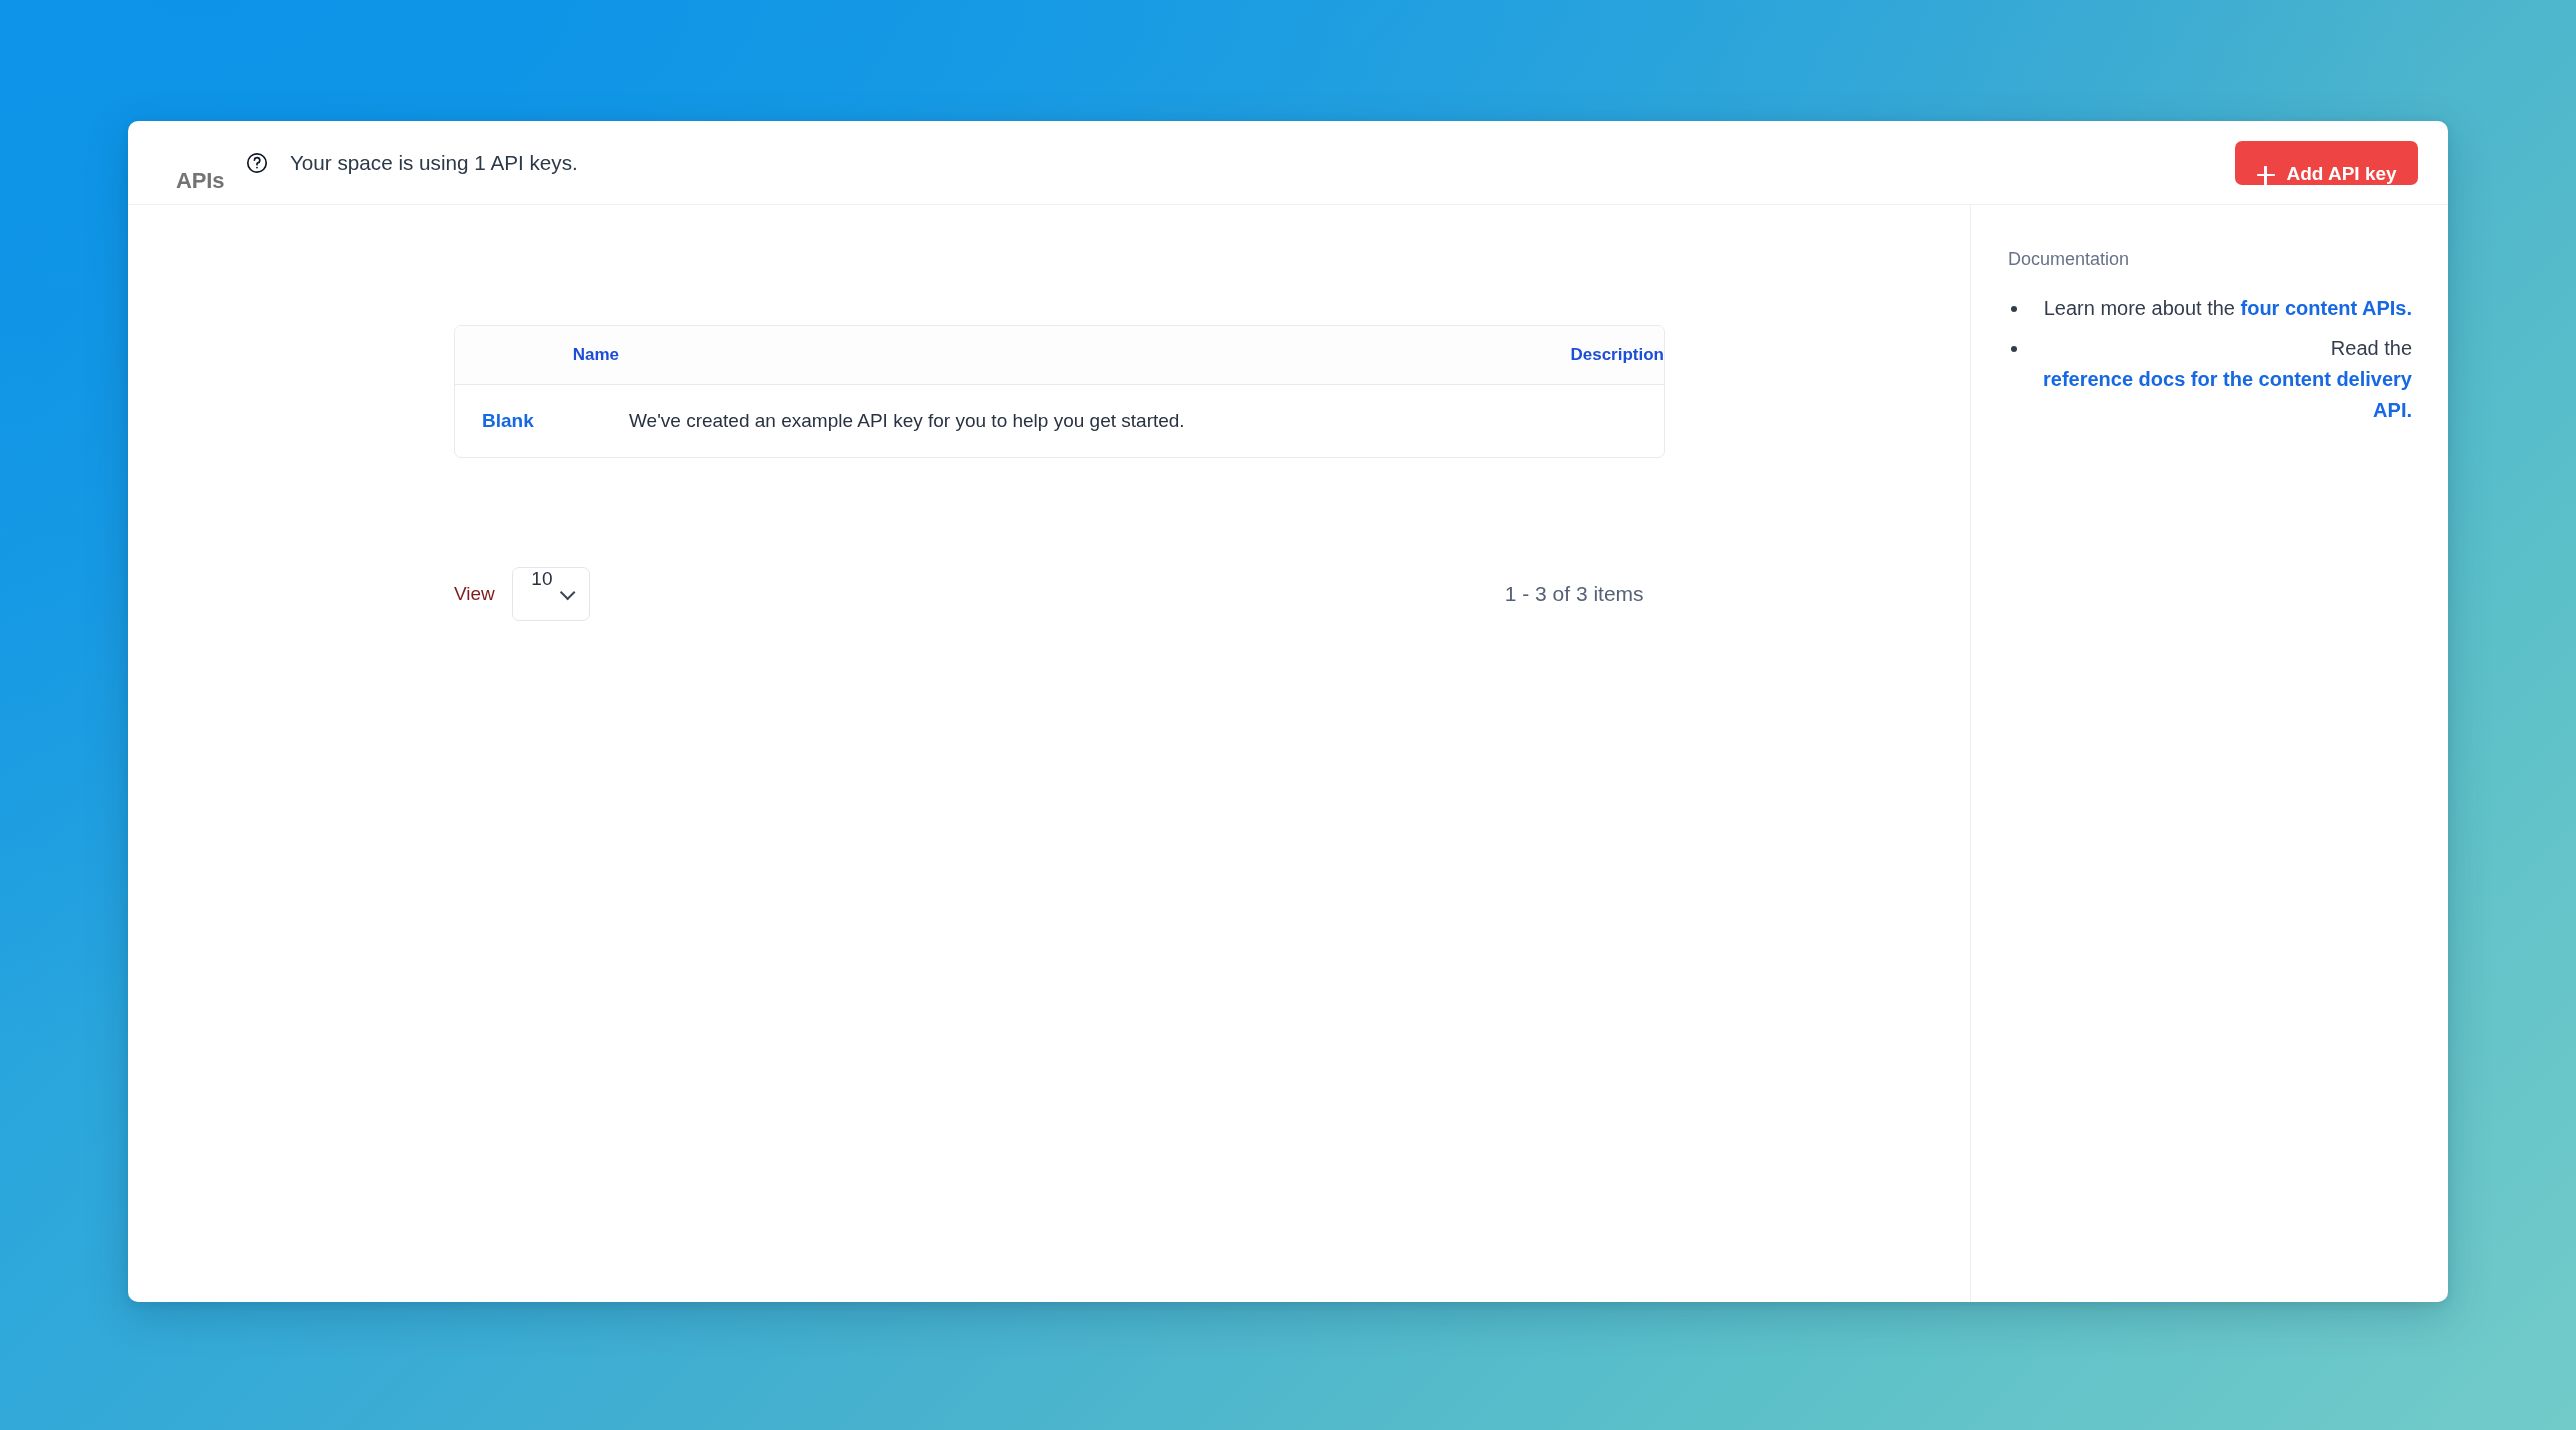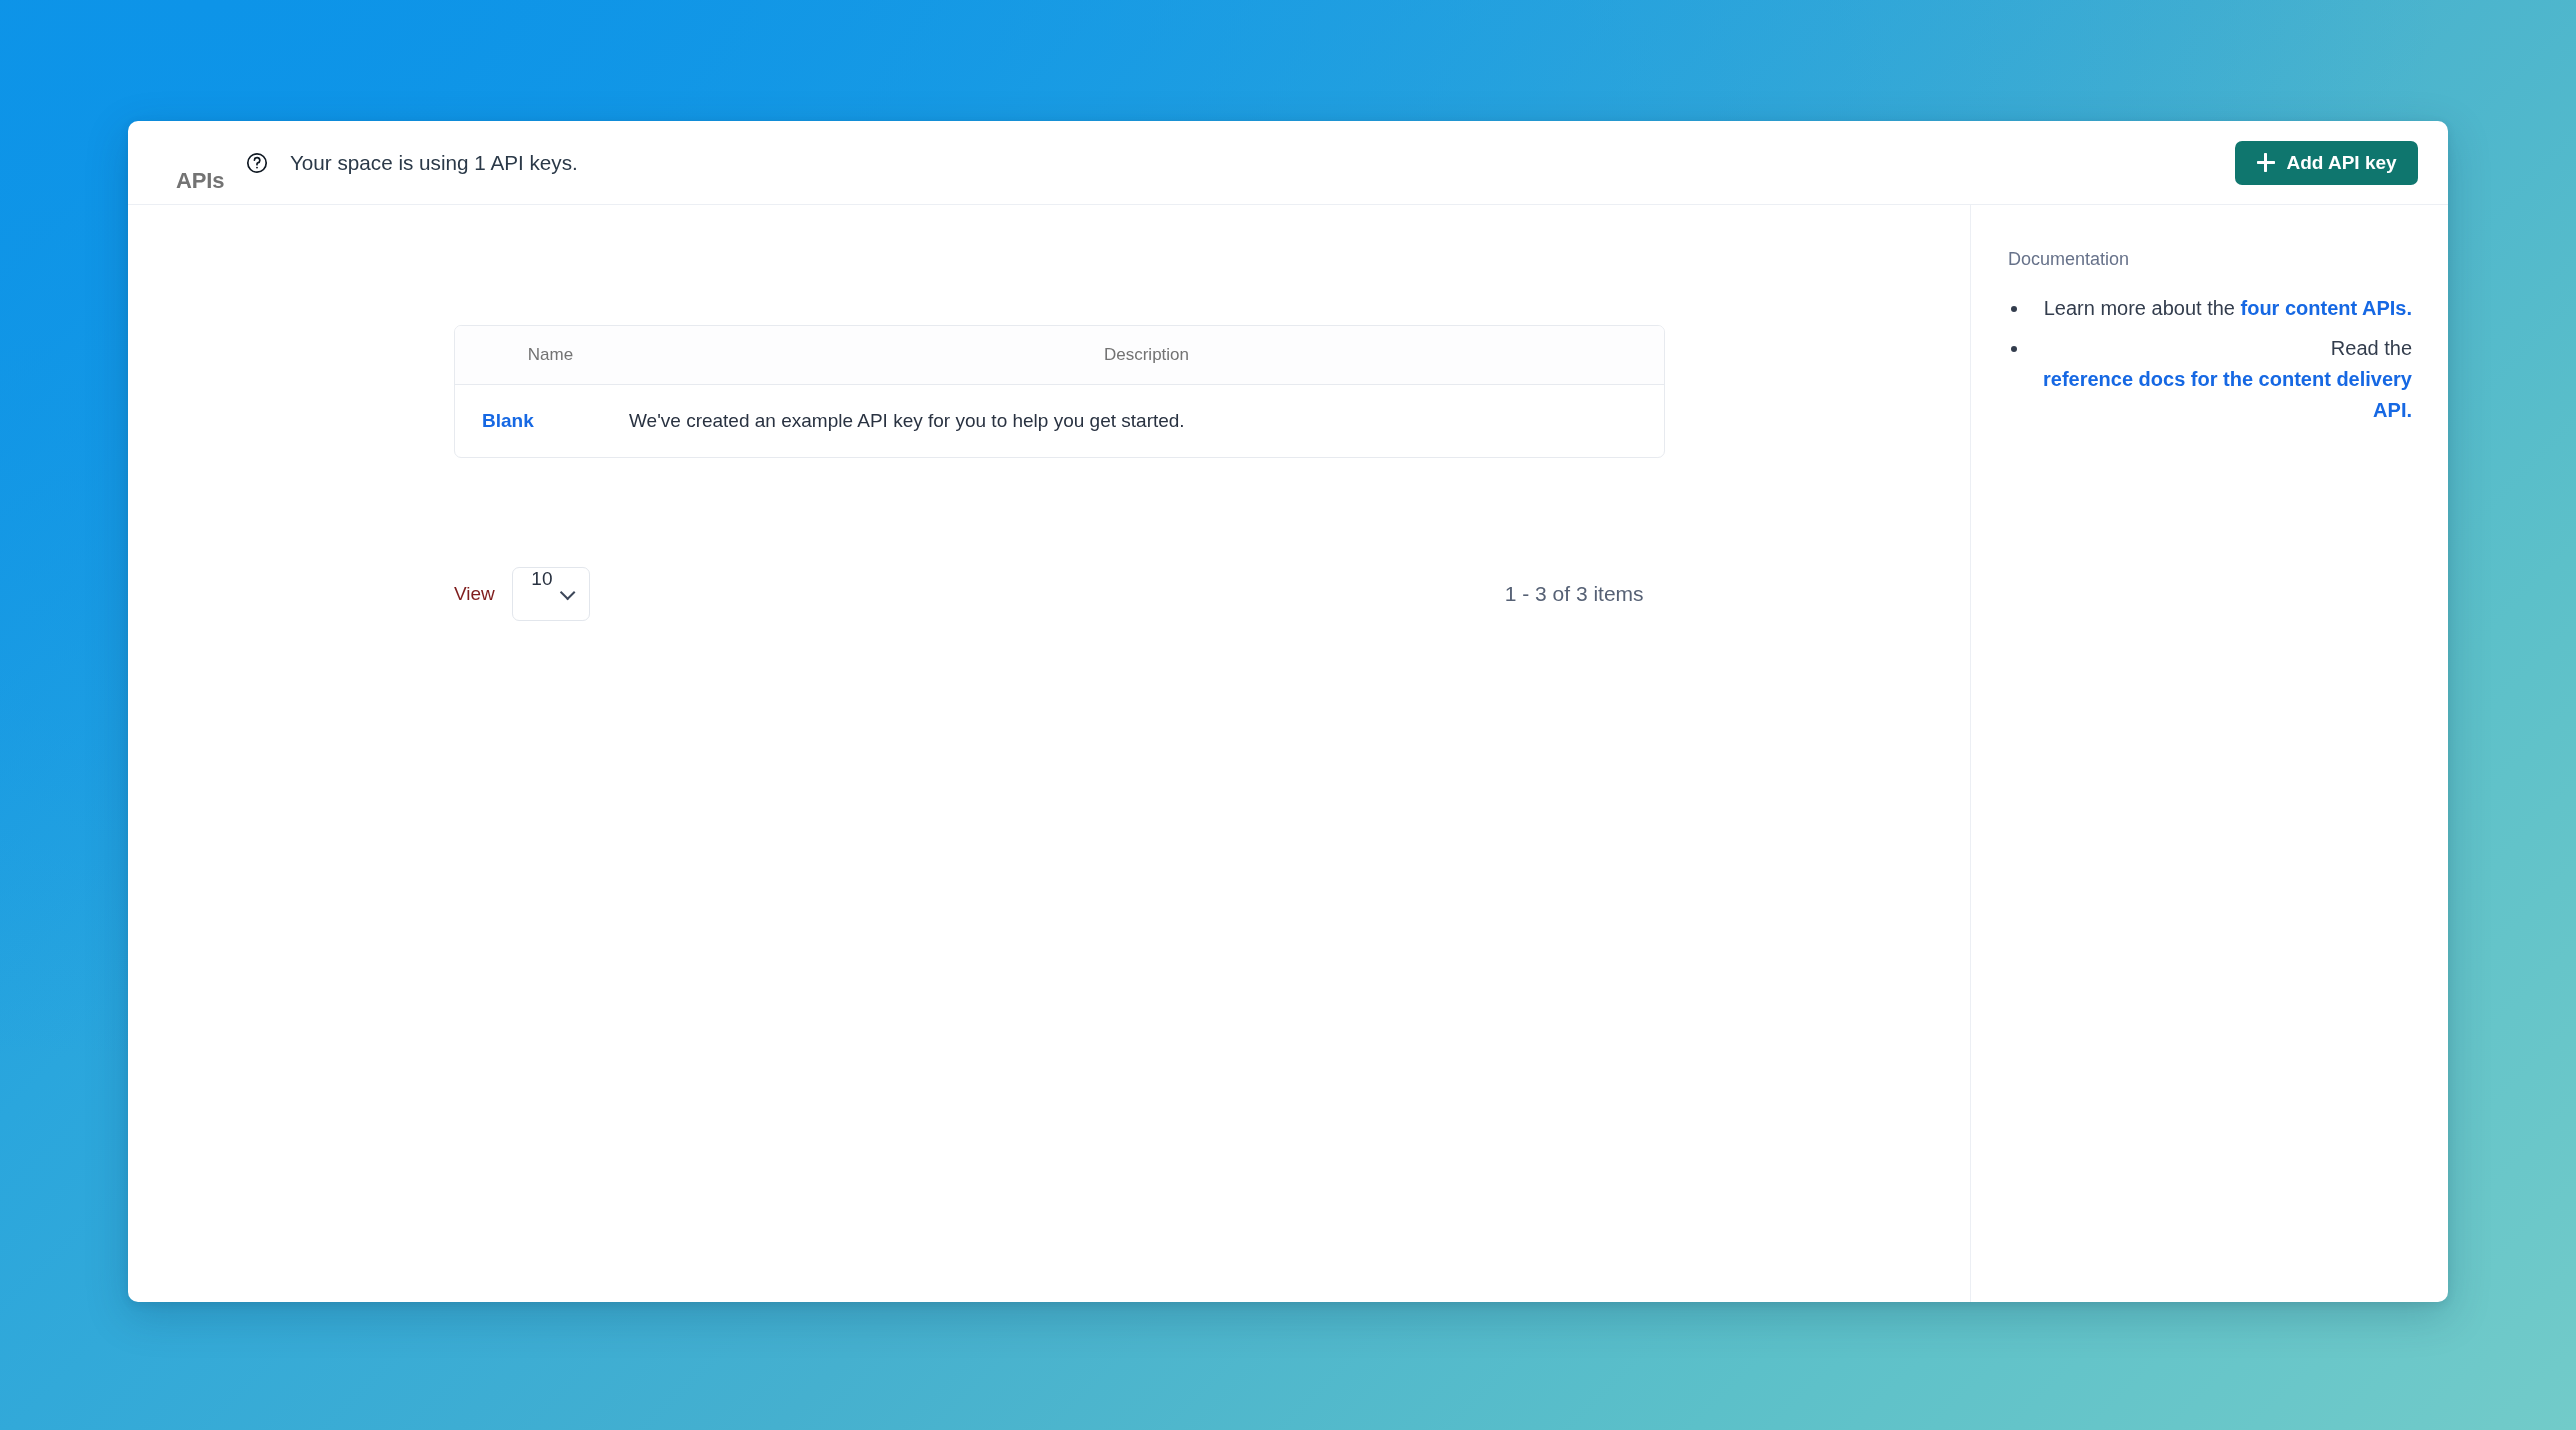--- a/index.html
+++ b/index.html
@@ -67,25 +67,25 @@
     margin-left: 21.4px;
     font-size: 20.7px;
     color: #2b3948;
     font-weight: 400;
   }
 
   .header-spacer { flex: 1 1 auto; }
 
   .add-key-button {
     display: inline-flex;
-    align-items: center;
+    align-items: flex-end;
     gap: 11.4px;
     height: 44px;
     padding: 0 21.4px;
-    background: #0f766e;
+    background: #ef4444;
     color: #ffffff;
     border: none;
     border-radius: 7.1px;
     font-family: "Liberation Sans", sans-serif;
     font-size: 19px;
     font-weight: 700;
     cursor: pointer;
     white-space: nowrap;
   }
   .plus-icon {
@@ -136,24 +136,24 @@
     width: 100%;
     border-collapse: separate;
     border-spacing: 0;
     border: 1.4px solid #e7eaef;
     border-radius: 7.1px;
     overflow: hidden;
     background: #fff;
   }
 
   .api-table th {
-    text-align: center;
+    text-align: right;
     font-size: 17px;
-    font-weight: 400;
-    color: #737373;
+    font-weight: 700;
+    color: #1d4ed8;
     padding: 19px 0 19px 0;
     border-bottom: 1.4px solid #e7eaef;
     background: #fdfdfe;
   }
 
   .api-table td {
     font-size: 19px;
     color: #293241;
     padding: 25px 0 25px 0;
     vertical-align: middle;

